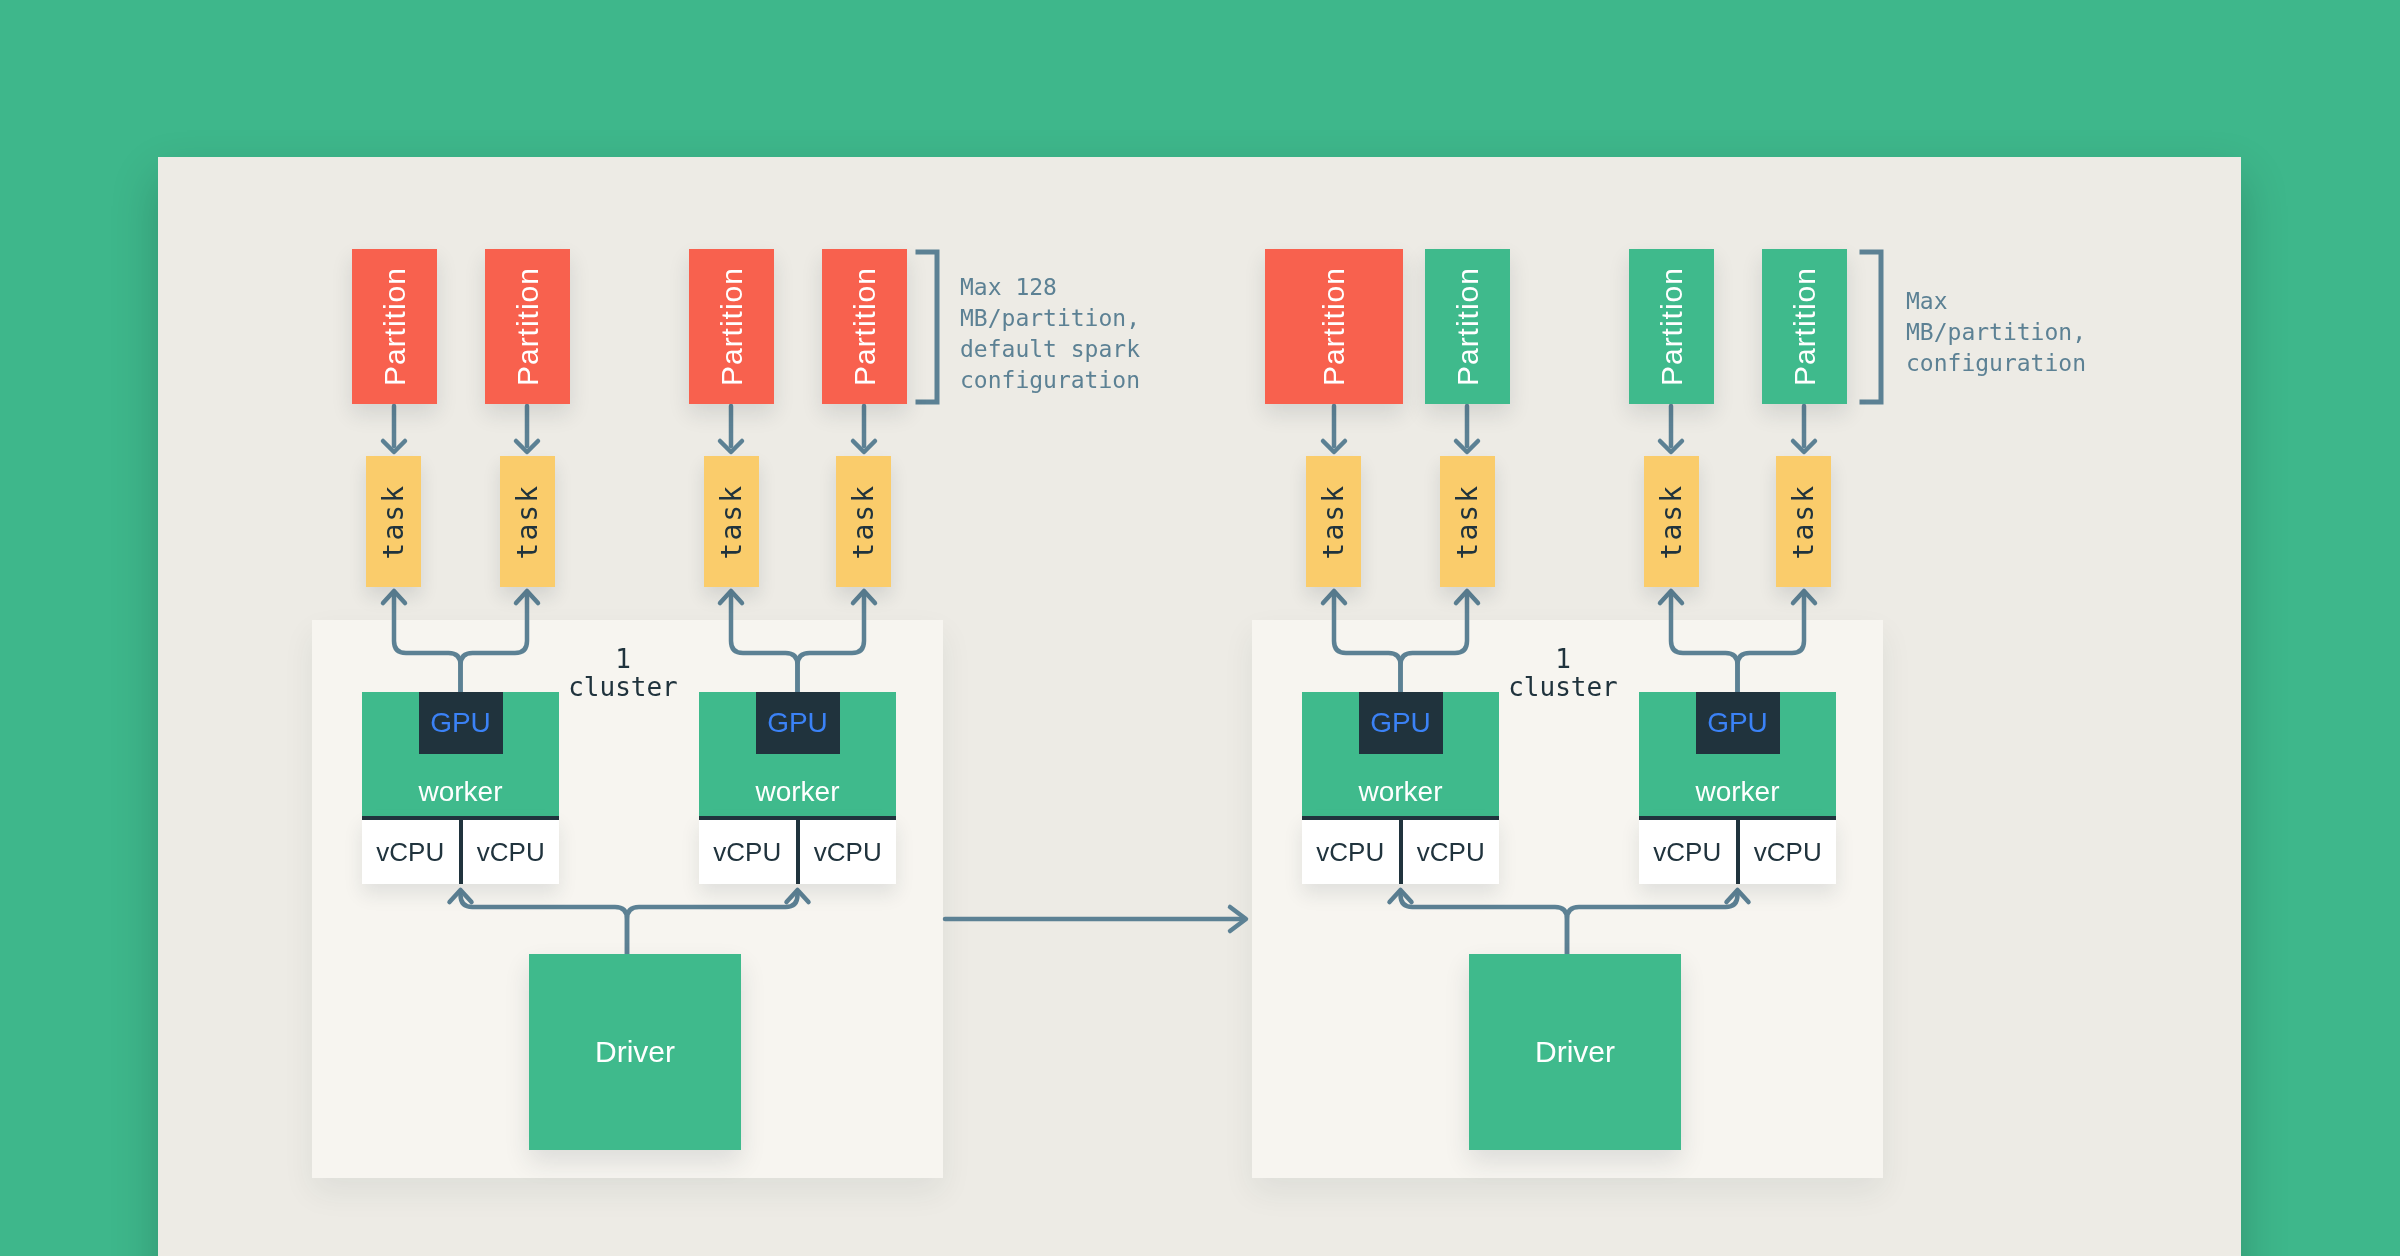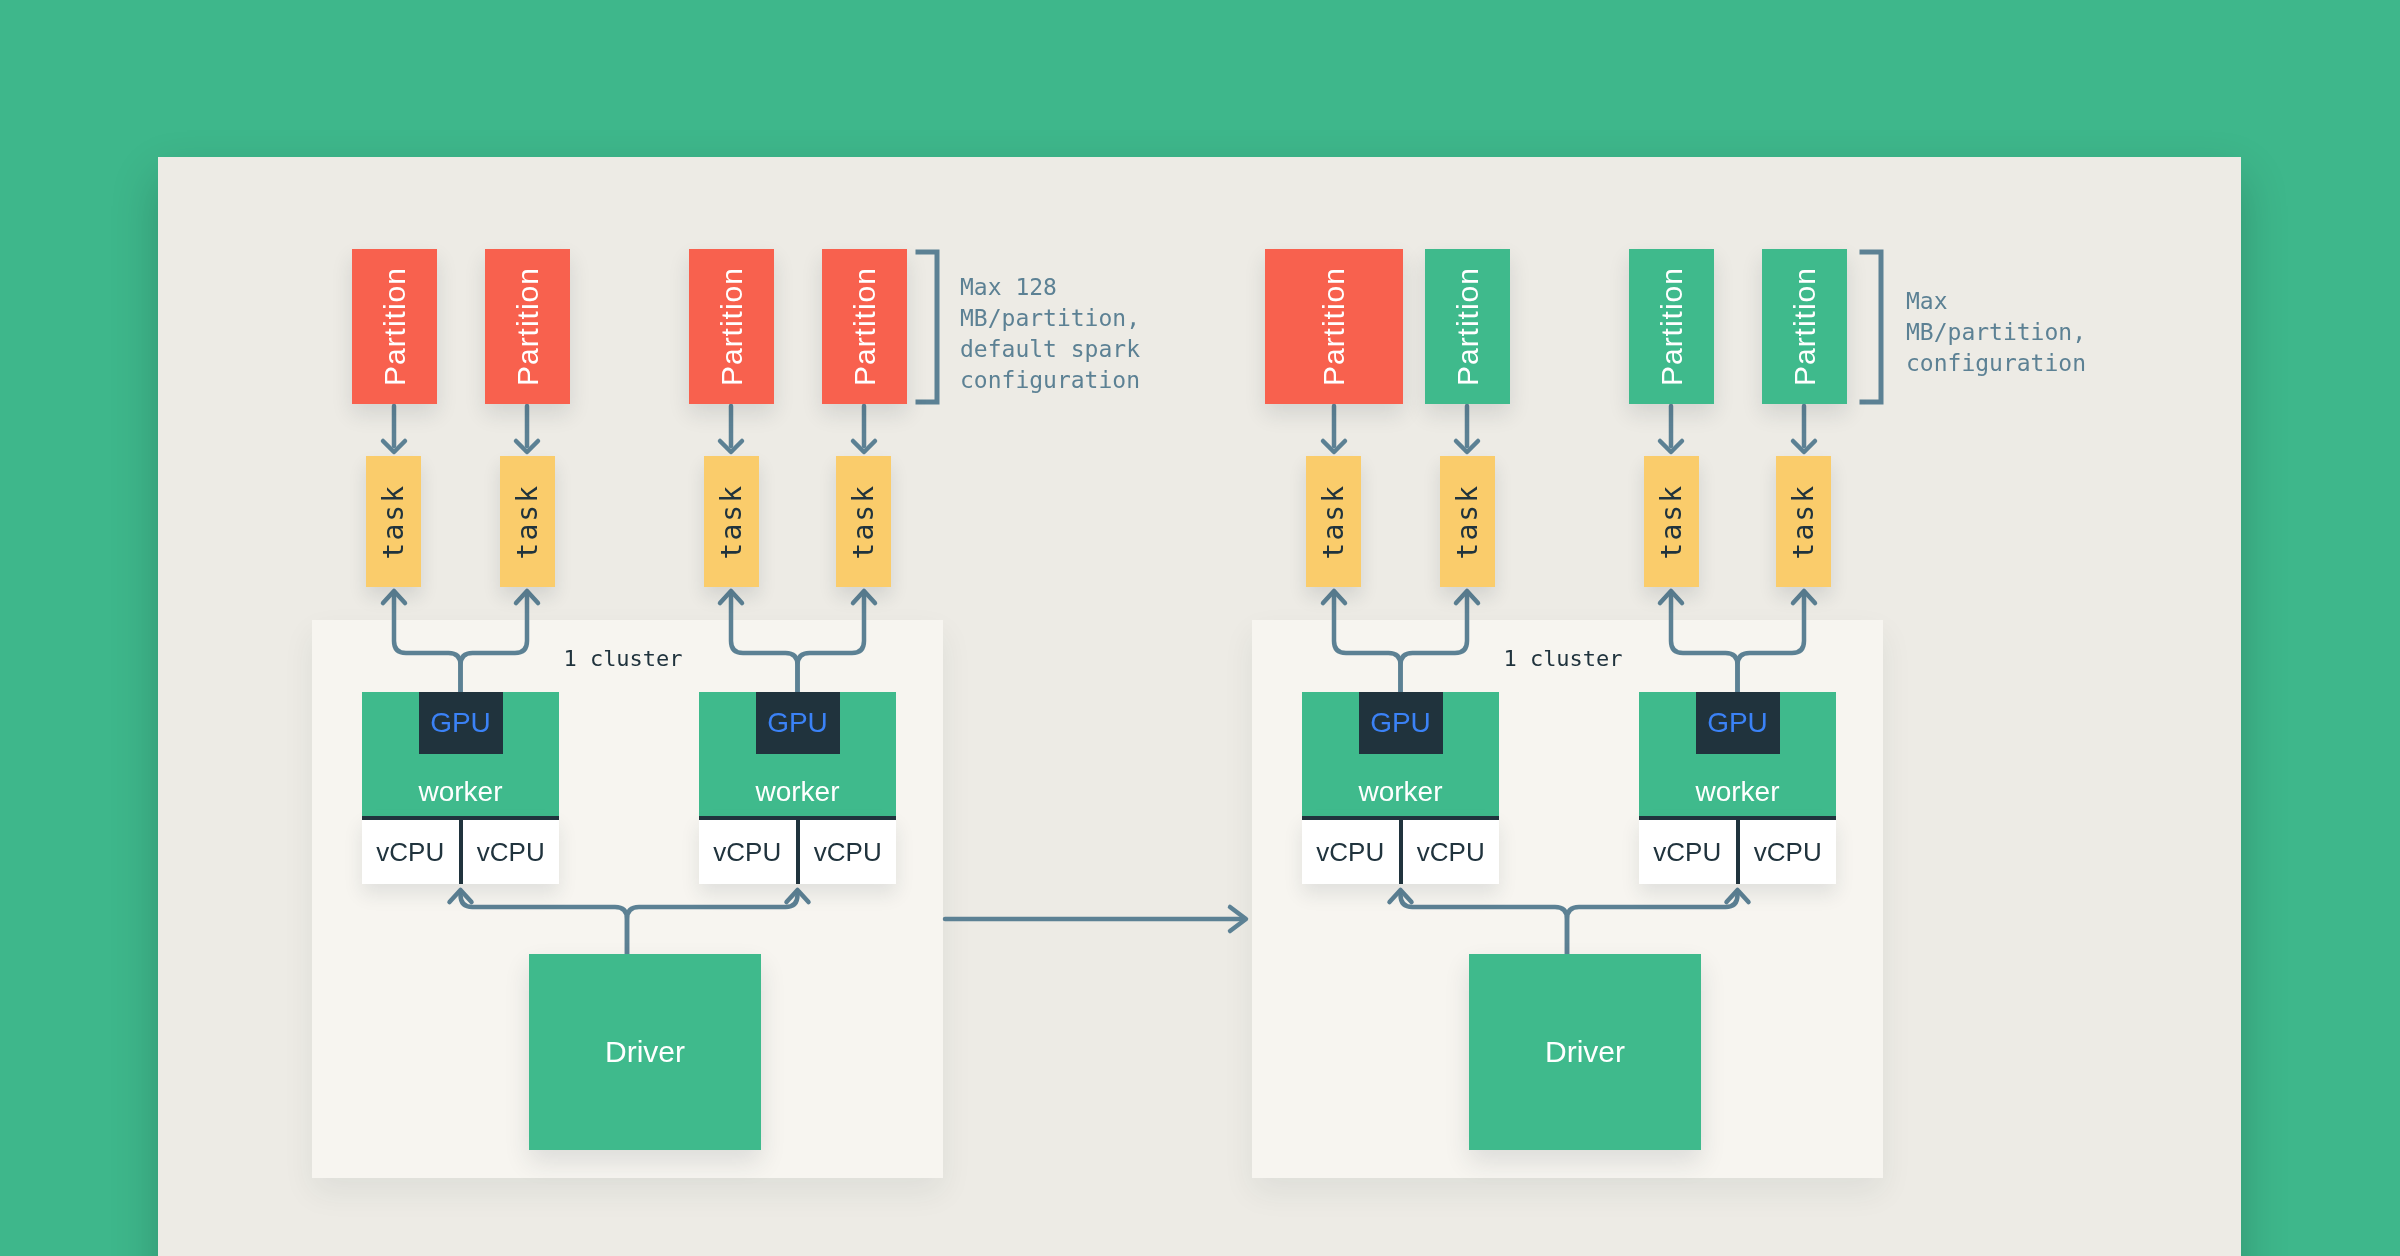--- a/index.html
+++ b/index.html
@@ -73,30 +73,30 @@
     background:#ffffff;border-top:4px solid var(--navy);
     display:flex;align-items:stretch;
     box-shadow:0 10px 18px rgba(32,51,61,0.10);
   }
   .vcpu-cell{
     flex:1;display:flex;align-items:center;justify-content:center;
     color:var(--navy);font-size:26px;
   }
   .vcpu-divider{width:4px;background:var(--navy);}
   .driver{
-    top:954px;width:232px;height:196px;
+    top:954px;width:212px;height:196px;
     background:var(--green);
     display:flex;align-items:center;justify-content:center;
     color:#fff;font-size:30px;
     box-shadow:0 12px 24px rgba(32,51,61,0.12);
   }
   .cluster-label{
     top:645px;width:120px;text-align:center;
     font-family:"DejaVu Sans Mono", monospace;
-    font-size:22px;line-height:28px;color:var(--navy);
+    font-size:26px;line-height:28px;color:var(--navy);
   }
   .annotation{
     font-family:"DejaVu Sans Mono", monospace;
     font-size:23px;line-height:31px;color:var(--slate);
     white-space:nowrap;
   }
   svg.wires{position:absolute;left:0;top:0;pointer-events:none;}
   svg.wires path, svg.wires line{
     fill:none;stroke:var(--slate);stroke-width:4.5;
     stroke-linecap:round;stroke-linejoin:round;

